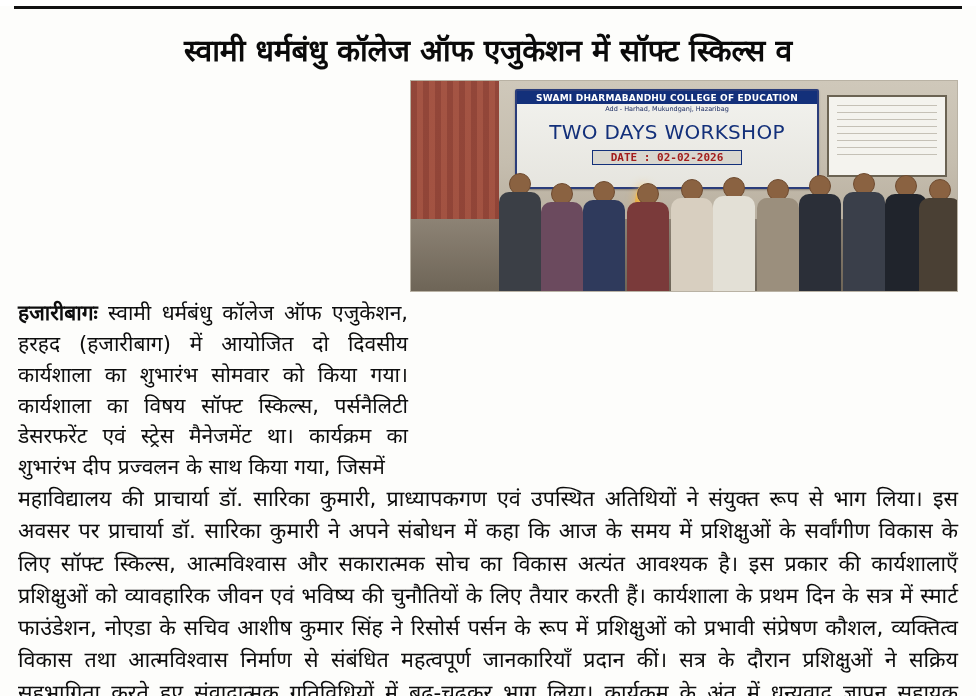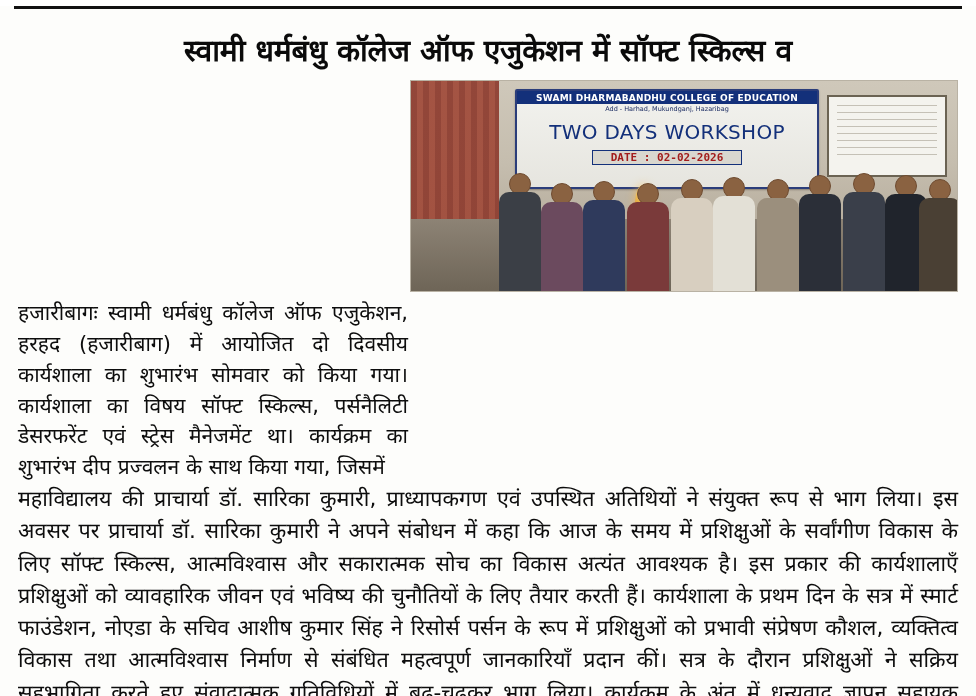--- a/index.html
+++ b/index.html
@@ -139,21 +139,21 @@
   .dropcap-para {
     font-size: 21.5px;
     line-height: 1.46;
     text-align: justify;
     text-justify: inter-word;
     color: #0d0d0d;
     font-family: "DejaVu Sans", "Liberation Sans", sans-serif;
     font-weight: 500;
   }
   .lede {
-    font-weight: normal;
+    font-weight: bold;
   }
   .body-text {
     clear: both;
     font-size: 21.5px;
     line-height: 1.5;
     text-align: justify;
     color: #0d0d0d;
     font-family: "DejaVu Sans", "Liberation Sans", sans-serif;
     margin-top: 2px;
   }

